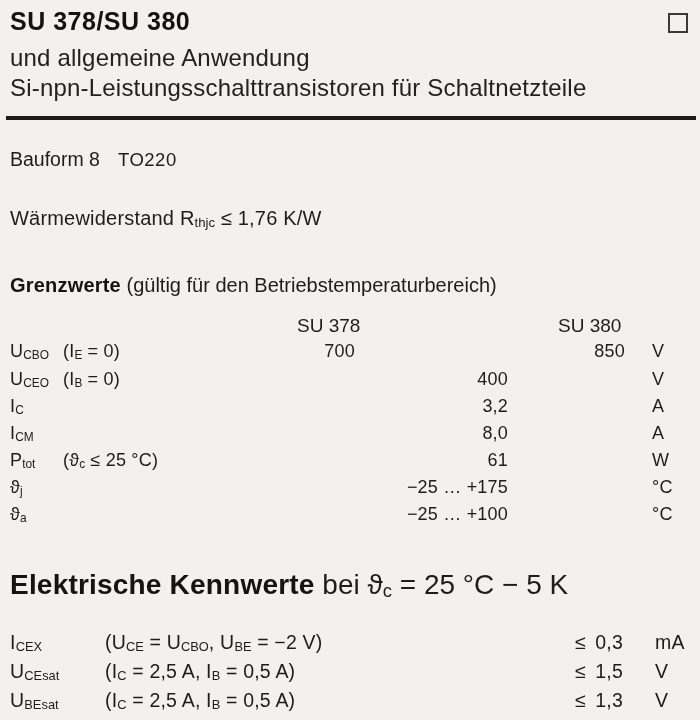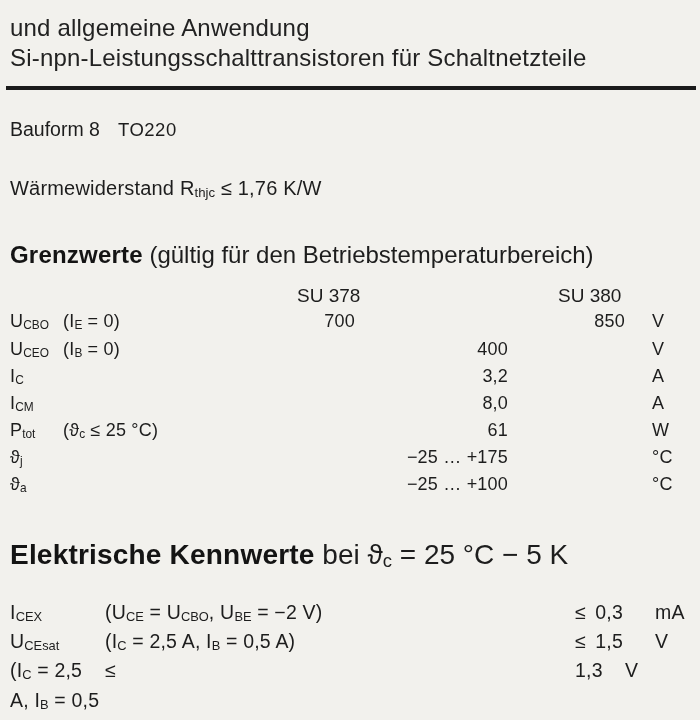--- a/index.html
+++ b/index.html
@@ -18,21 +18,21 @@
 
   .subtitle { font-size: 24px; line-height: 30px; margin-top: 7px; letter-spacing: 0.2px; color: #222; }
 
   .rule { height: 4px; background: #1b1b1b; margin-top: 13px; margin-left: -4px; margin-right: -4px; }
 
   .bauform { margin-top: 27px; font-size: 19.5px; line-height: 24px; }
   .bauform .value { margin-left: 18px; font-size: 18.5px; letter-spacing: 0.5px; text-align: center; }
 
   .thermal { margin-top: 33px; font-size: 20px; line-height: 26px; letter-spacing: 0.2px; }
 
-  .section-heading { margin-top: 36px; font-size: 24px; line-height: 26px; }
+  .section-heading { margin-top: 36px; font-size: 20px; line-height: 26px; }
   .section-heading .bold { font-weight: bold; letter-spacing: 0.2px; color: #141414; }
 
   .limits-head { margin-top: 17px; position: relative; height: 24px; font-size: 19px; }
   .limits-head .h378 { position: absolute; left: 287px; }
   .limits-head .h380 { position: absolute; left: 548px; }
 
   .limits-table { margin-top: 1px; }
   .limits-row {
     display: grid;
     grid-template-columns: 53px 202px 90px 153px 117px 1fr;
@@ -53,20 +53,24 @@
   .char-row .c-val { text-align: right; }
   .char-row .c-unit { padding-left: 32px; }
 
   sub { font-size: 0.66em; vertical-align: -0.18em; letter-spacing: 0; }
 </style>
 </head>
 <body>
 
 <div class="page">
 
+  <div class="title-row">
+    <div class="title">SU 378/SU 380</div>
+    <div class="corner-square"></div>
+  </div>
 
   <div class="subtitle">
     <div>und allgemeine Anwendung</div>
     <div>Si-npn-Leistungsschalttransistoren für Schaltnetzteile</div>
   </div>
 
   <div class="rule"></div>
 
   <div class="bauform">
     <span>Bauform 8</span><span class="value">TO220</span>
@@ -155,20 +159,21 @@
       <span class="c-unit">mA</span>
     </div>
     <div class="char-row">
       <span class="c-sym">U<sub>CEsat</sub></span>
       <span class="c-cond">(I<sub>C</sub> = 2,5 A, I<sub>B</sub> = 0,5 A)</span>
       <span class="c-rel">≤</span>
       <span class="c-val">1,5</span>
       <span class="c-unit">V</span>
     </div>
     <div class="char-row">
+      <span class="c-sym">U<sub>BEsat</sub></span>
       <span class="c-cond">(I<sub>C</sub> = 2,5 A, I<sub>B</sub> = 0,5 A)</span>
       <span class="c-rel">≤</span>
       <span class="c-val">1,3</span>
       <span class="c-unit">V</span>
     </div>
     <div class="char-row">
       <span class="c-sym">U</span>
       <span class="c-cond">(I = 10 mA)</span>
       <span class="c-rel">≥</span>
       <span class="c-val">7,0</span>

